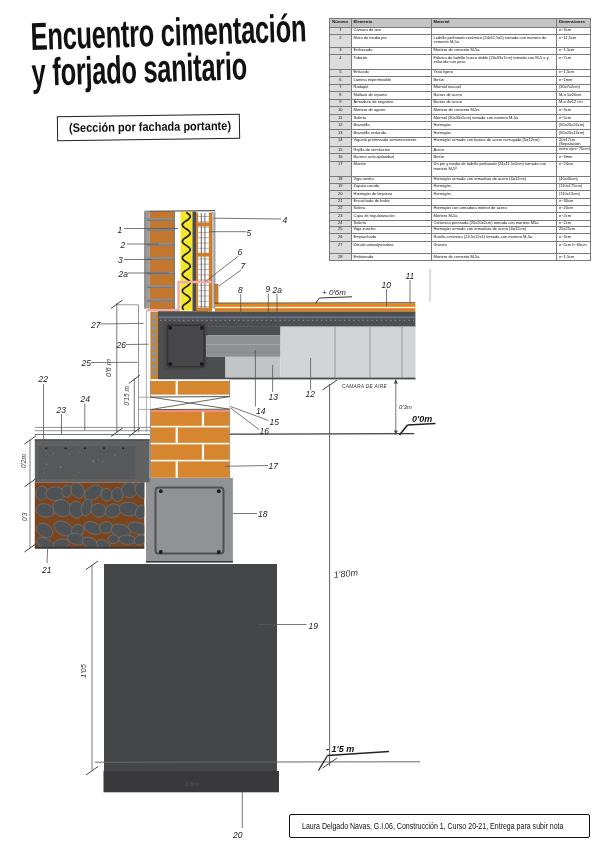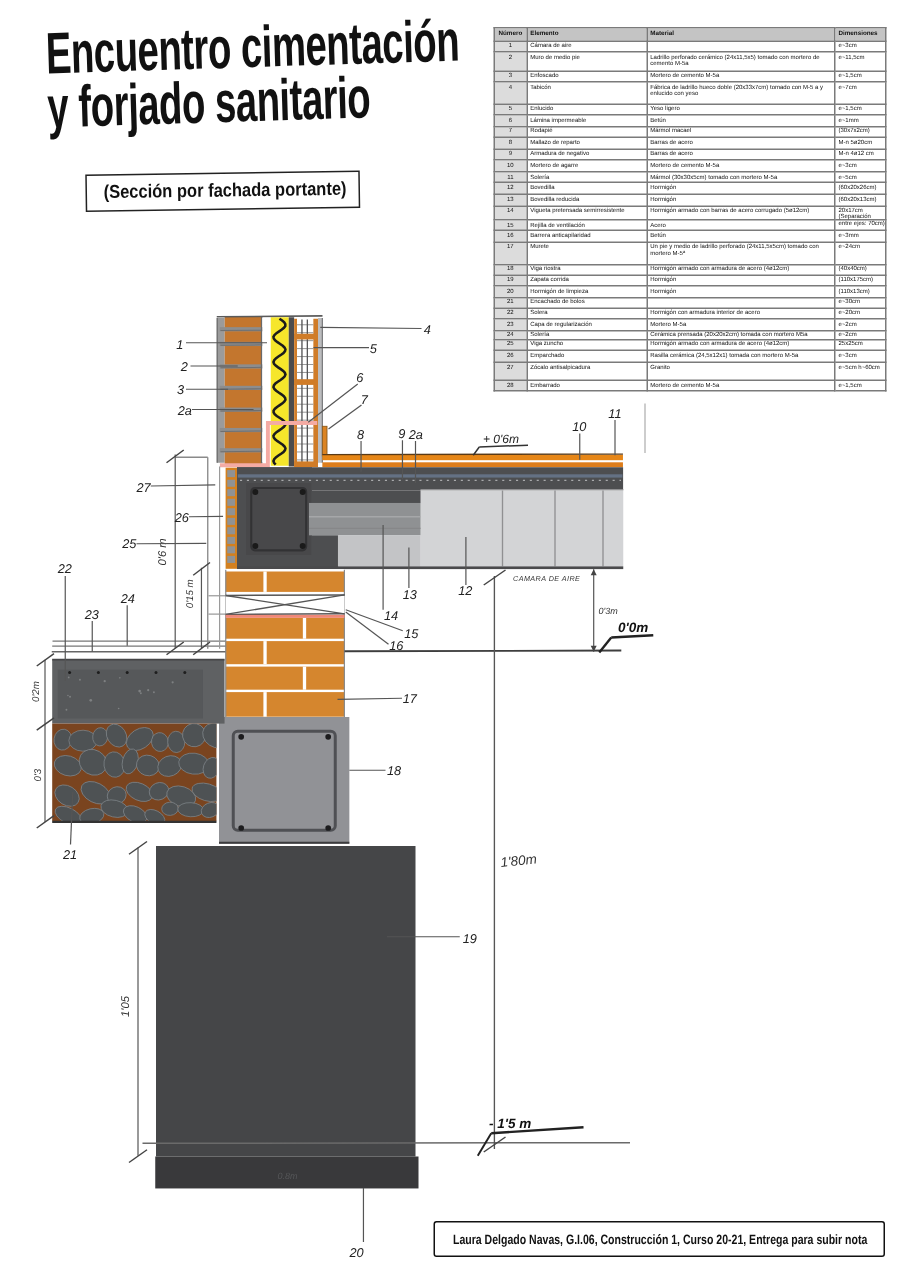--- a/index.html
+++ b/index.html
@@ -12,21 +12,21 @@
   .mat td.num { background:#dcdcdc; }
   .title { position:absolute; left:30px; top:19px; width:400px; transform:rotate(-1.8deg);
             transform-origin:0 0; font-weight:bold; color:#111;
             font-size:39px; line-height:35.5px; letter-spacing:-0.5px; }
   .title span { display:inline-block; transform:scaleX(0.655); transform-origin:0 0; white-space:nowrap; }
   .subbox { position:absolute; left:57px; top:115px; width:181px; height:23px; border:1.6px solid #222;
              transform:rotate(-0.8deg); text-align:center; font-size:12.5px; font-weight:bold;
              line-height:23px; color:#111; }
   .subbox span { display:inline-block; transform:scaleX(0.88); white-space:nowrap; }
   .sig { position:absolute; left:289px; top:814px; width:299px; height:22px; overflow:visible; border:1.8px solid #111;
-          border-radius:2px; text-align:center; font-size:9px; font-weight:bold; color:#111;
+          border-radius:2px; text-align:center; font-size:9px; font-weight:normal; color:#111;
           line-height:22px; }
   .sig span { position:absolute; left:12px; top:0; transform:scaleX(0.78); transform-origin:0 50%; white-space:nowrap; }
 </style></head>
 <body>
 
 <svg width="600" height="848" viewBox="0 0 600 848" style="position:absolute;left:0;top:0">
 
 <g>
       <rect x="144.6" y="212" width="5.2" height="96.5" fill="#9b9b9b"></rect>
       <line x1="144.8" y1="212" x2="144.8" y2="308.5" stroke="#6e6e6e" stroke-width="0.9"></line>

